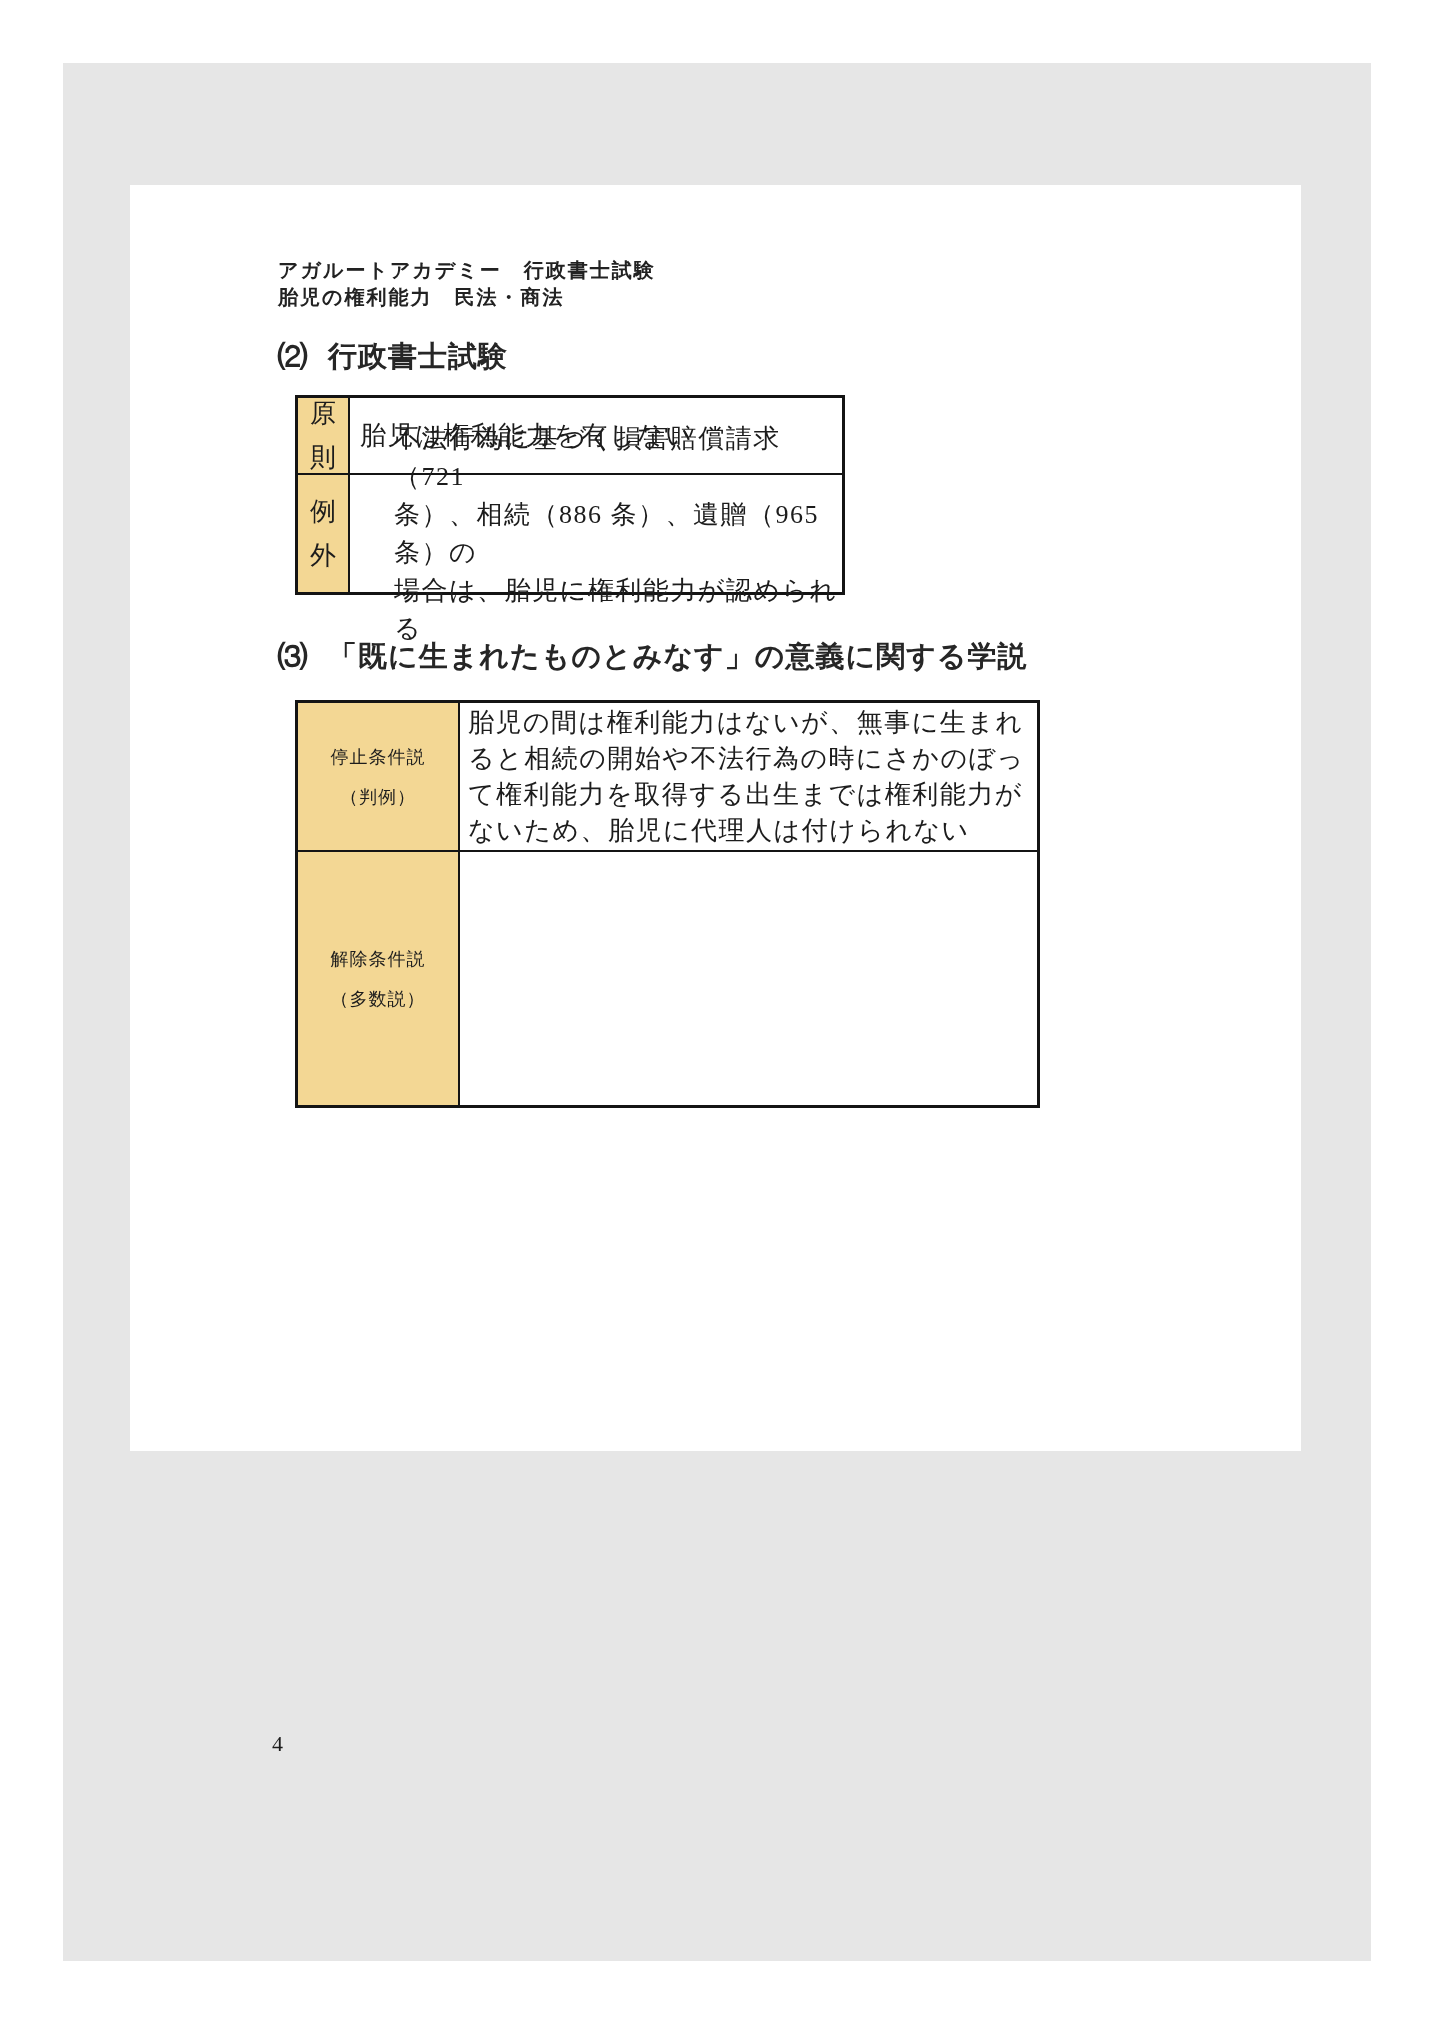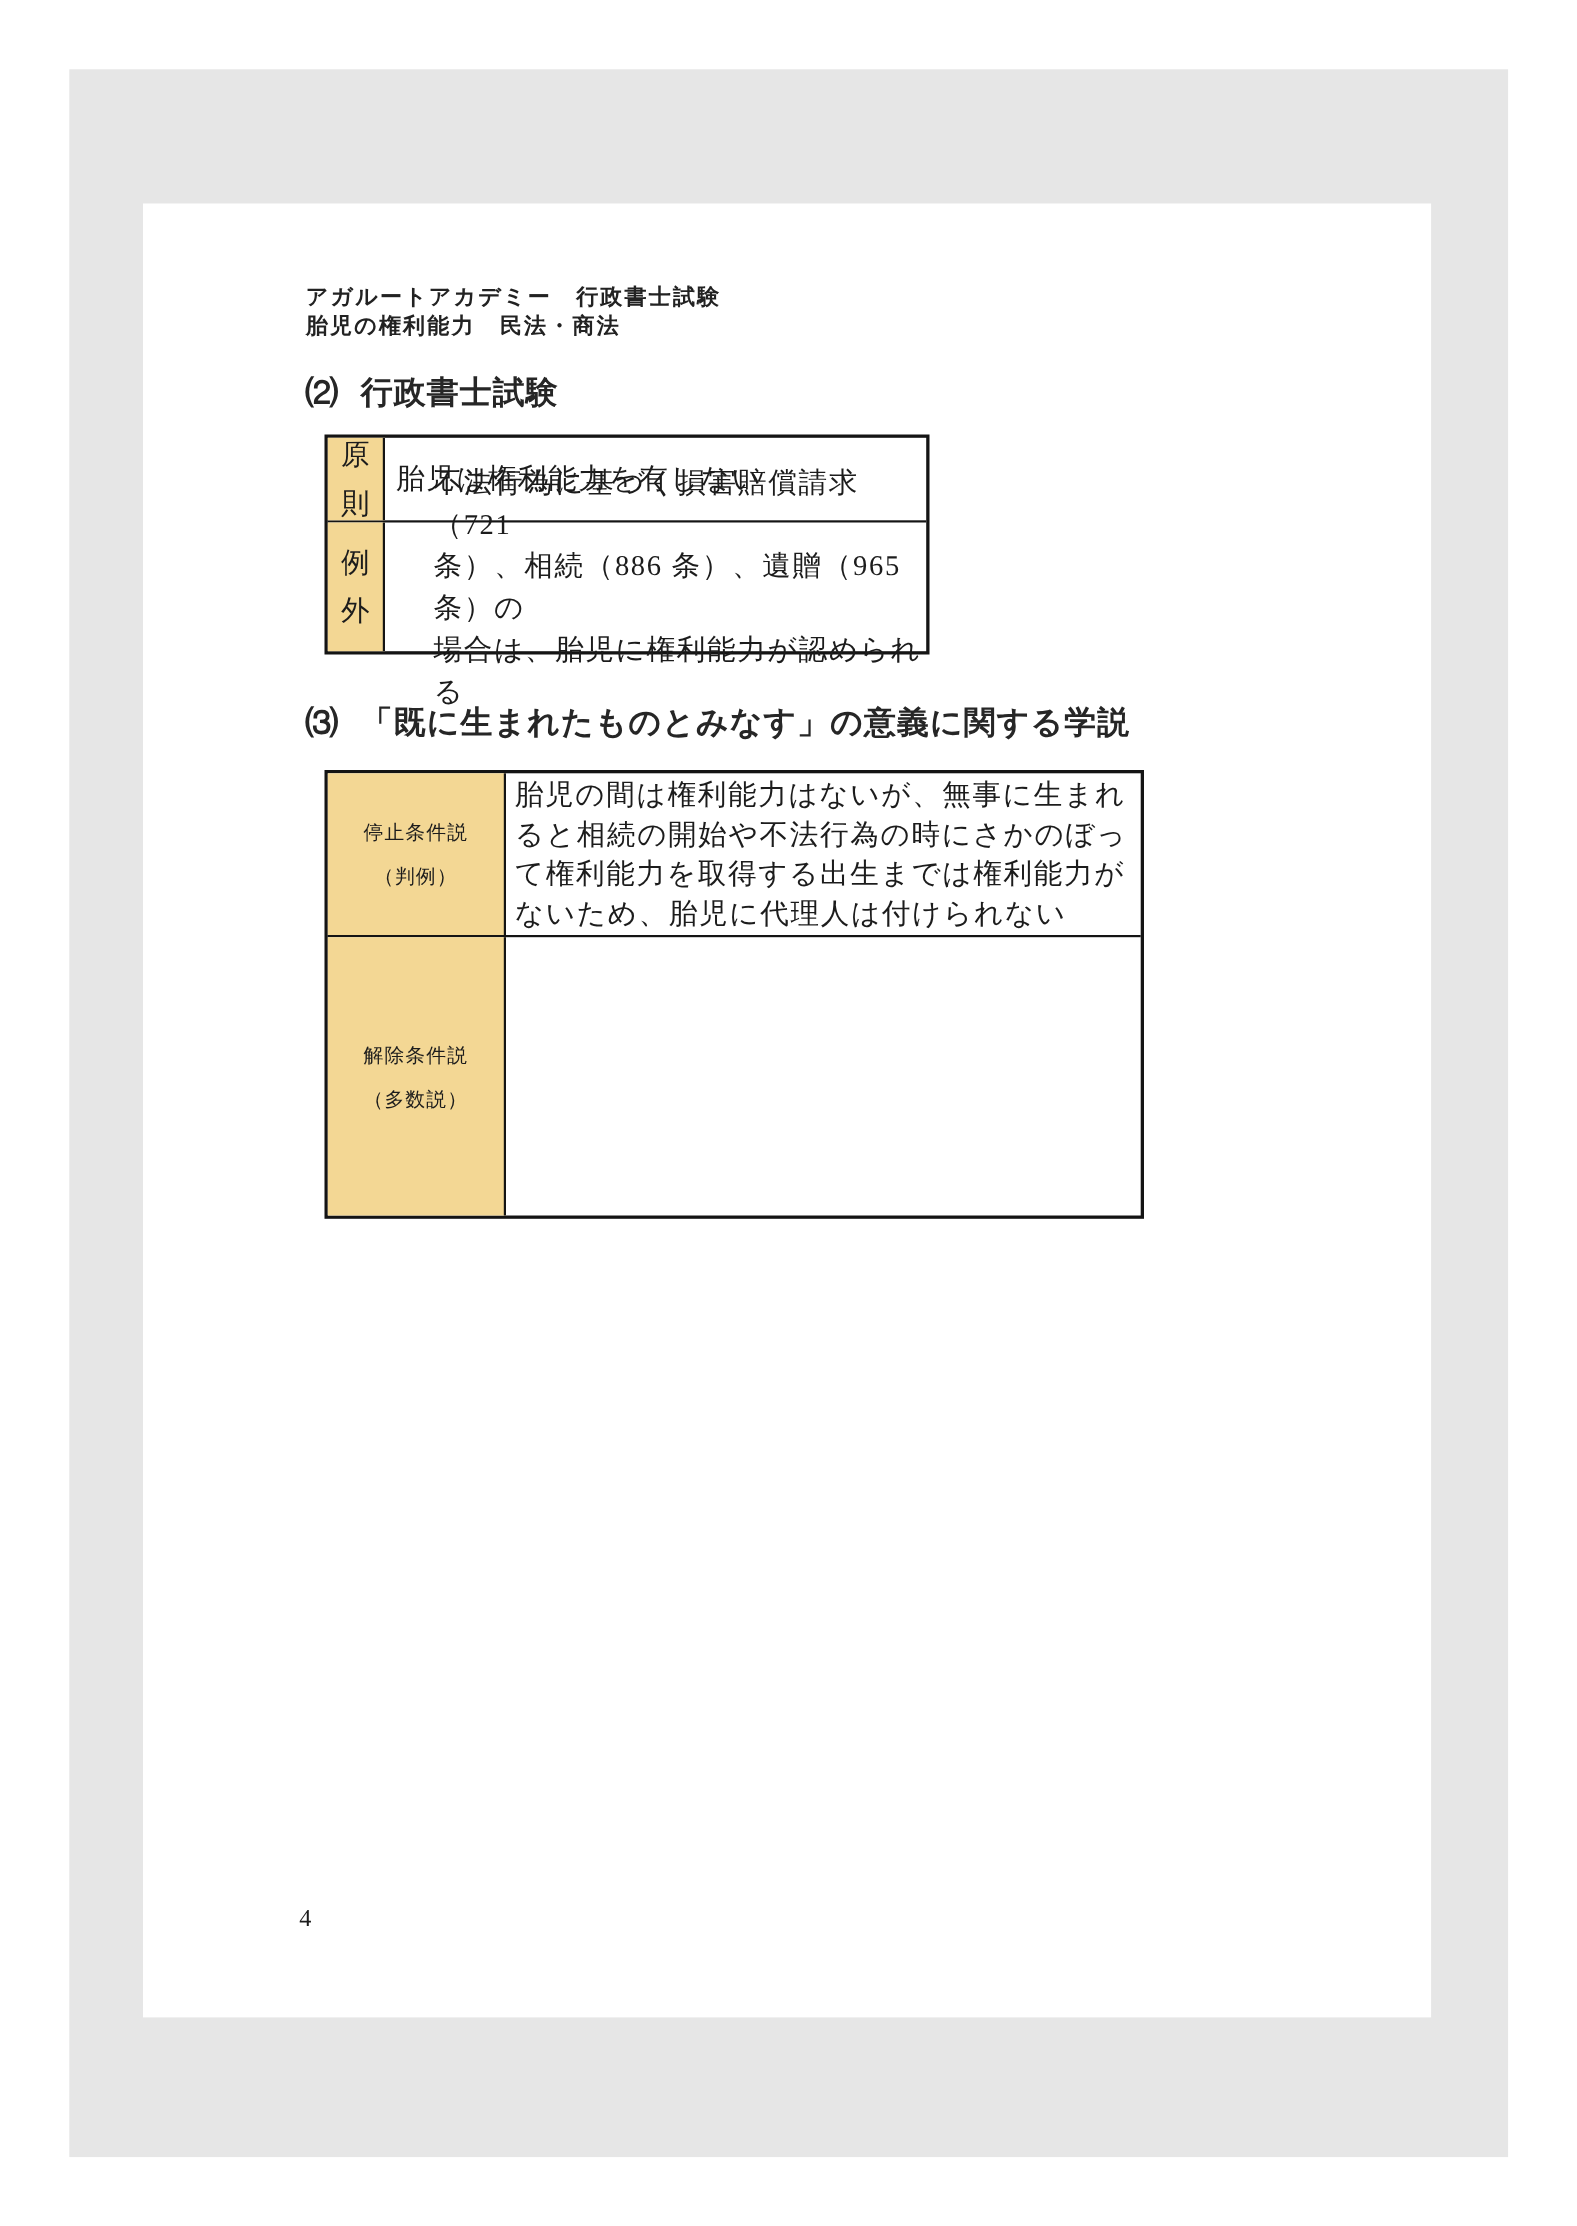--- a/index.html
+++ b/index.html
@@ -20,21 +20,21 @@
     top: 63px;
     width: 1308px;
     height: 1898px;
     background: #E6E6E6;
   }
   .page {
     position: absolute;
     left: 130px;
     top: 185px;
     width: 1171px;
-    height: 1649px;
+    height: 1266px;
     background: #ffffff;
   }
   .doc-header {
     position: absolute;
     left: 148px;
     top: 72px;
     font-family: "Liberation Sans", sans-serif;
     font-weight: bold;
     font-size: 20px;
     line-height: 27px;

